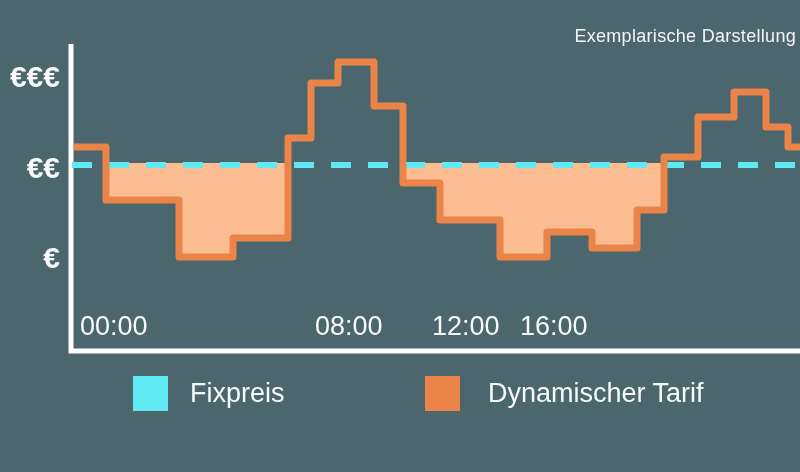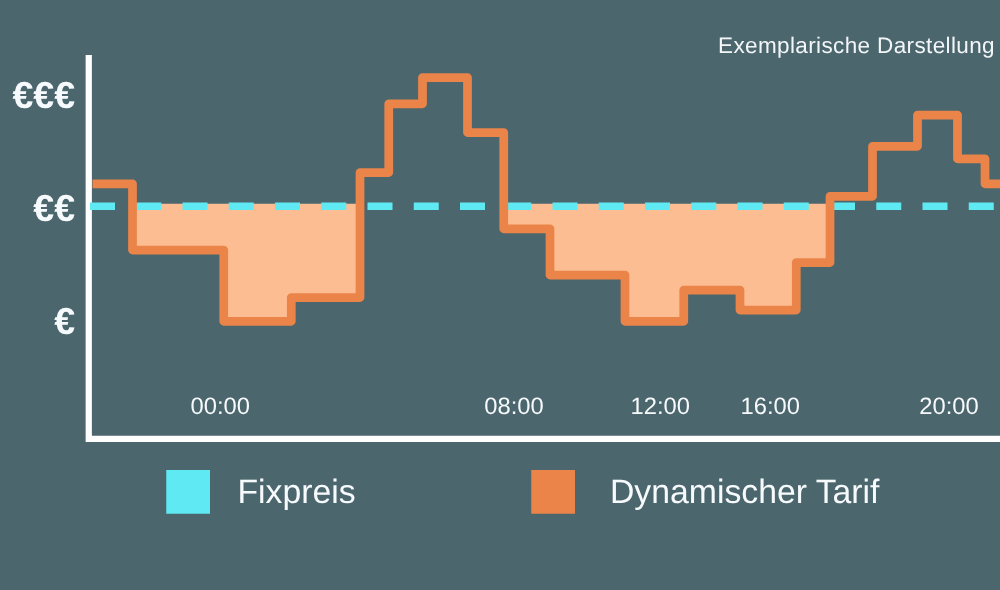--- a/index.html
+++ b/index.html
@@ -19,22 +19,22 @@
   svg.plot{position:absolute;left:0;top:0;}
   .axes{stroke:#ffffff;stroke-width:5;fill:none;stroke-linecap:butt;}
   .area{fill:#fdbd93;stroke:none;}
   .fixline{stroke:#5fe9f2;stroke-width:6;stroke-dasharray:20 17;fill:none;}
   .tariffline{stroke:#ea8449;stroke-width:7;fill:none;stroke-linejoin:round;stroke-linecap:butt;}
   .ytick{
     position:absolute;left:0;width:60px;text-align:right;
     font-size:30px;font-weight:600;color:#f7fafc;line-height:36px;
   }
   .xtick{
-    position:absolute;width:120px;text-align:right;top:312px;
-    font-size:19px;font-weight:500;color:#f7fafc;line-height:28px;
+    position:absolute;width:120px;text-align:left;top:312px;
+    font-size:27px;font-weight:500;color:#f7fafc;line-height:28px;
   }
   .legend-item{position:absolute;display:flex;align-items:center;}
   .swatch{width:35px;height:35px;flex:0 0 35px;}
   .legend-label{
     font-size:27px;font-weight:500;color:#f7fafc;line-height:35px;white-space:nowrap;
   }
 </style>
 </head>
 <body>
 
@@ -50,21 +50,20 @@
   </svg>
 
   <div class="ytick" style="top:59px">€€€</div>
   <div class="ytick" style="top:150px">€€</div>
   <div class="ytick" style="top:240px">€</div>
 
   <div class="xtick" style="left:80px">00:00</div>
   <div class="xtick" style="left:315px">08:00</div>
   <div class="xtick" style="left:432px">12:00</div>
   <div class="xtick" style="left:520px">16:00</div>
-  <div class="xtick" style="left:663px">20:00</div>
 
   <div class="legend-item" style="left:133px;top:376px">
     <span class="swatch" style="background:#5fe9f2;margin-right:22px"></span>
     <span class="legend-label">Fixpreis</span>
   </div>
 
   <div class="legend-item" style="left:425px;top:376px">
     <span class="swatch" style="background:#ea8449;margin-right:28px"></span>
     <span class="legend-label">Dynamischer Tarif</span>
   </div>

